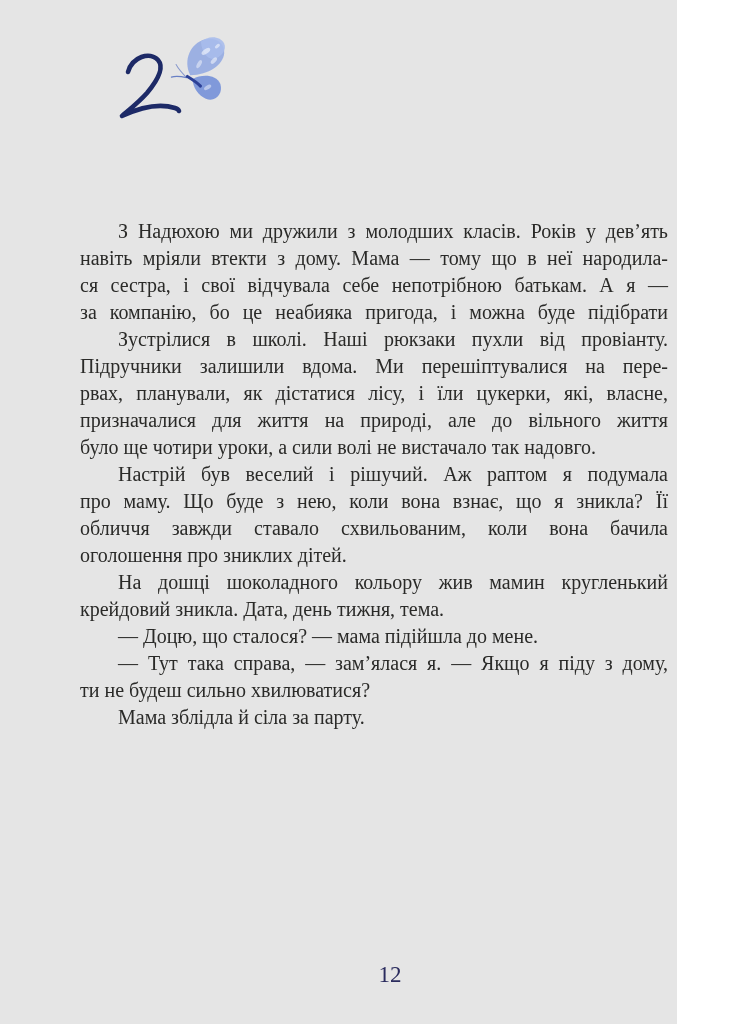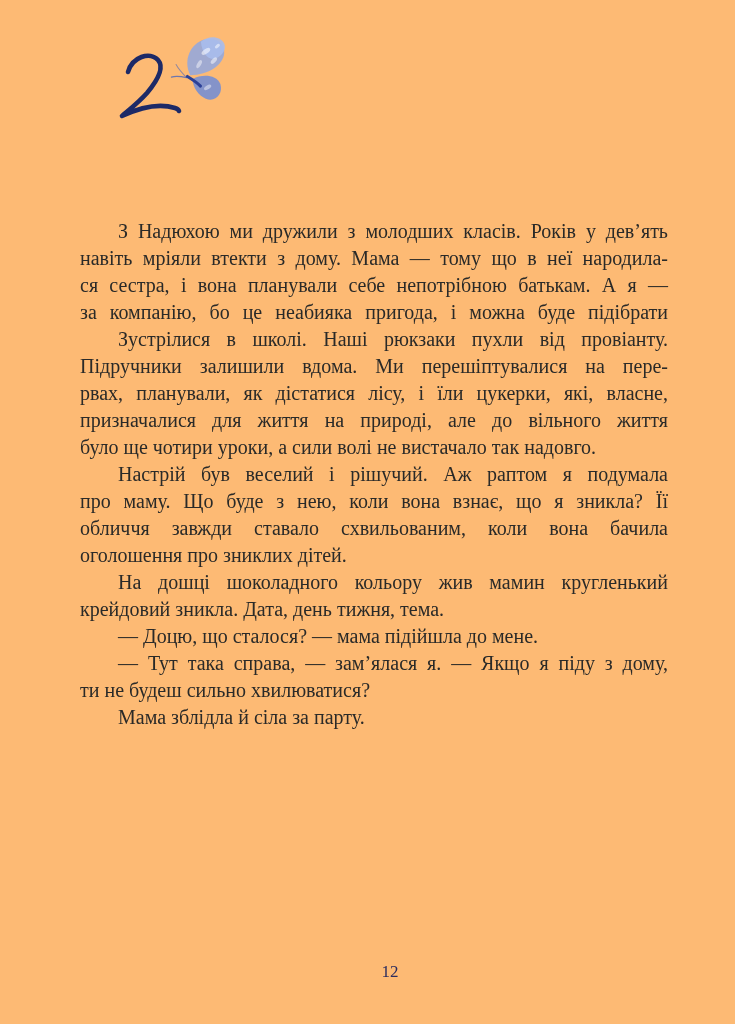--- a/index.html
+++ b/index.html
@@ -3,22 +3,22 @@
 <meta charset="utf-8">
 <style>
   html, body { margin: 0; padding: 0; }
   body {
     width: 735px; height: 1024px;
     font-family: "Liberation Serif", serif;
     background: #ffffff;
   }
   .page {
     position: relative;
-    width: 735px; height: 1024px;
-    background: #fdba74;
+    width: 677px; height: 1024px;
+    background: #e5e5e5;
     overflow: hidden;
   }
   .chapter-mark {
     position: absolute;
     left: 108px; top: 36px;
     width: 140px; height: 90px;
   }
   .handwritten-two {
     position: absolute; left: 6px; top: 14px;
   }
@@ -39,21 +39,21 @@
     text-align: justify;
     text-align-last: justify;
   }
   .line.last { text-align-last: left; }
   .line.first { text-indent: 38px; }
   .page-number {
     position: absolute;
     left: 80px; top: 962px;
     width: 620px;
     text-align: center;
-    font-size: 17px;
+    font-size: 23px;
     color: #2b2c5e;
   }
 </style>
 </head>
 <body>
 
 <div class="page">
 
   <div class="chapter-mark">
     <svg class="handwritten-two" width="72" height="72" viewBox="0 0 72 72" aria-hidden="true">
@@ -76,21 +76,21 @@
       <ellipse cx="30" cy="28" rx="4.5" ry="2" fill="#ffffff" opacity="0.45" transform="rotate(-55 30 28)"></ellipse>
       <ellipse cx="36" cy="52" rx="4" ry="2" fill="#ffffff" opacity="0.45" transform="rotate(-25 36 52)"></ellipse>
       <ellipse cx="50" cy="12" rx="3" ry="1.6" fill="#ffffff" opacity="0.5" transform="rotate(-35 50 12)"></ellipse>
     </svg>
   </div>
 
   <main class="text-block">
       <div class="para">
         <div class="line first">З Надюхою ми дружили з молодших класів. Років у дев’ять</div>
         <div class="line">навіть мріяли втекти з дому. Мама — тому що в неї народила-</div>
-        <div class="line">ся сестра, і вона планували себе непотрібною батькам. А я —</div>
+        <div class="line">ся сестра, і свої відчувала себе непотрібною батькам. А я —</div>
         <div class="line">за компанію, бо це неабияка пригода, і можна буде підібрати</div>
       </div>
       <div class="para">
         <div class="line first">Зустрілися в школі. Наші рюкзаки пухли від провіанту.</div>
         <div class="line">Підручники залишили вдома. Ми перешіптувалися на пере-</div>
         <div class="line">рвах, планували, як дістатися лісу, і їли цукерки, які, власне,</div>
         <div class="line">призначалися для життя на природі, але до вільного життя</div>
         <div class="line last">було ще чотири уроки, а сили волі не вистачало так надовго.</div>
       </div>
       <div class="para">

